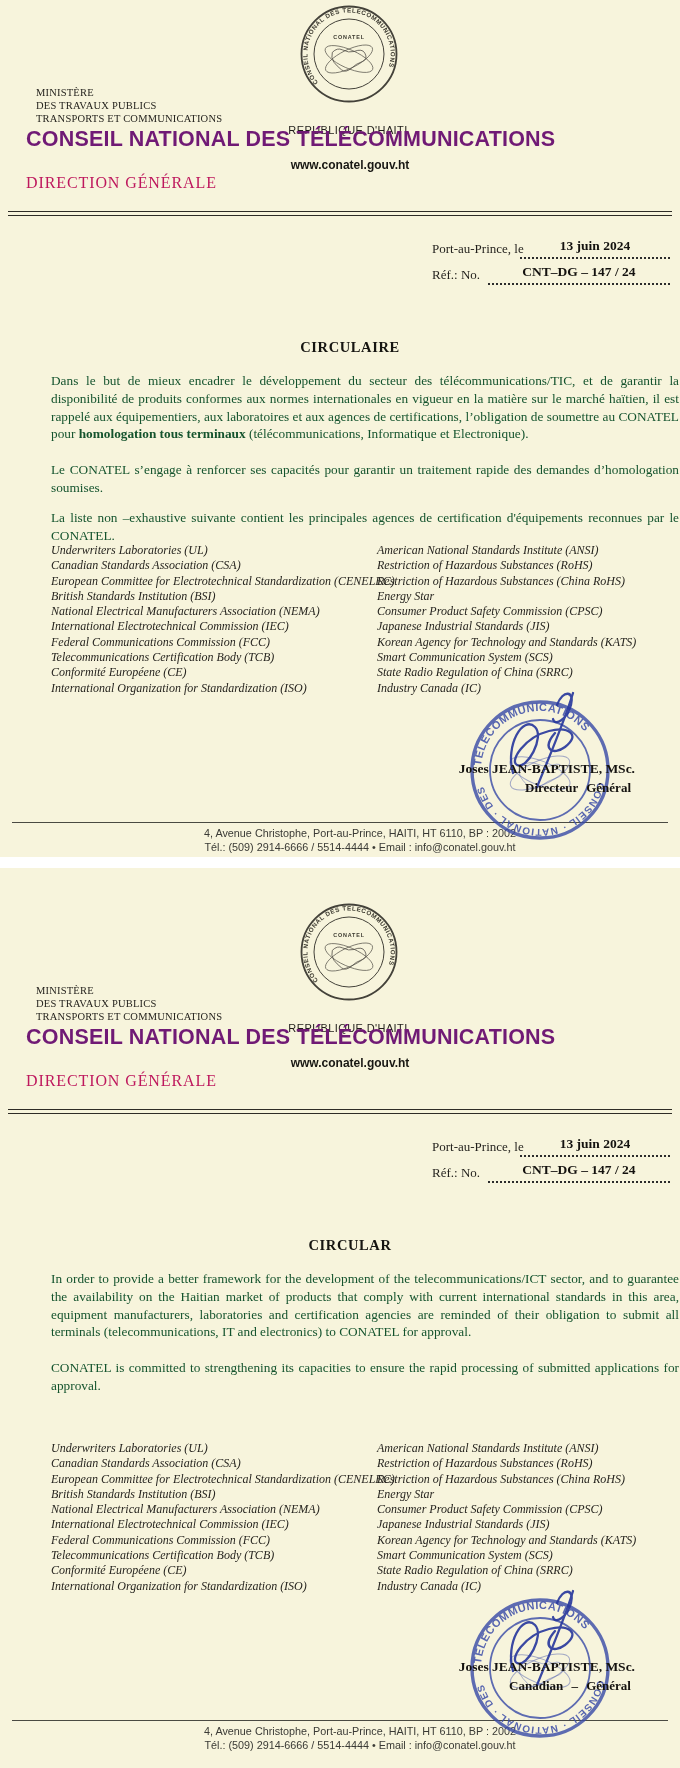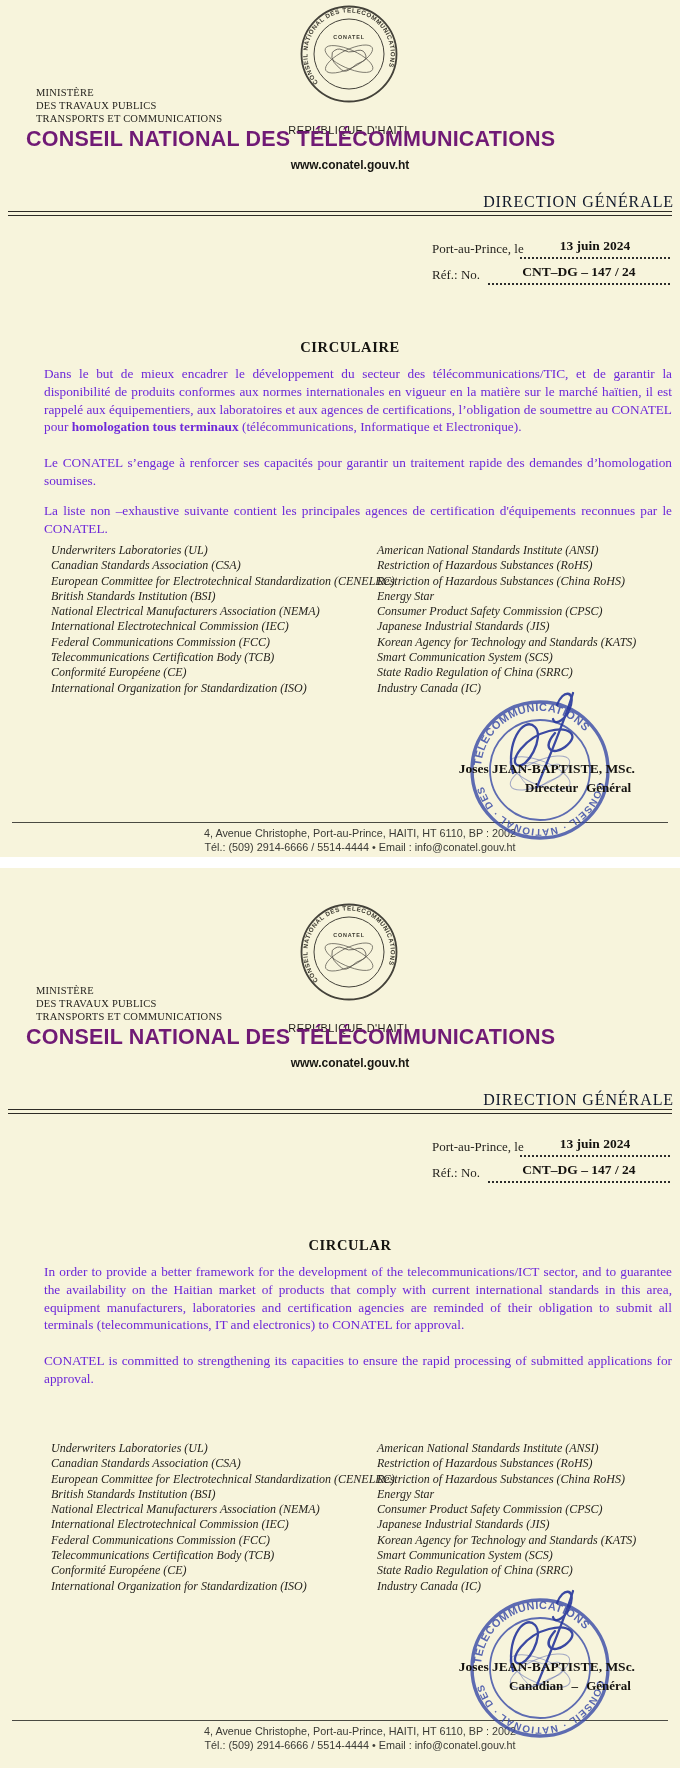--- a/index.html
+++ b/index.html
@@ -9,30 +9,30 @@
   #page-en{height:900px;margin-top:11px;}
   .inner{position:absolute;left:0;top:0;width:680px;height:100%;}
   #page-en .inner{top:30px;}
   .inner > *{position:absolute;}
 
   .ministry{left:36px;top:86px;font:10.5px/13px "Liberation Serif",serif;letter-spacing:.2px;color:#26241f;}
   .seal-svg{left:295px;top:4px;width:108px;height:100px;}
   .republic{left:198px;top:124px;width:300px;text-align:center;font:11px "Liberation Sans",sans-serif;letter-spacing:.4px;color:#1f1d19;}
   .council{left:26px;top:127px;width:648px;text-align:left;font:bold 21.5px "Liberation Sans",sans-serif;letter-spacing:.2px;color:#701a75;}
   .website{left:26px;top:158px;width:648px;text-align:center;font:bold 12px "Liberation Sans",sans-serif;color:#181713;}
-  .direction{left:26px;top:193px;width:648px;text-align:right;font:16px "Liberation Serif",serif;letter-spacing:.9px;color:#0f172a;}
+  .direction{left:26px;top:174px;width:648px;text-align:left;font:16px "Liberation Serif",serif;letter-spacing:.9px;color:#be185d;}
   .dblrule{left:8px;top:211px;width:664px;height:3px;border-top:1.6px solid #2e2c26;border-bottom:1.2px solid #2e2c26;}
 
   .place-label{left:432px;top:241px;font:13px "Liberation Serif",serif;color:#211f1b;}
   .date-value{left:520px;top:238px;width:150px;text-align:center;font:bold 13.5px "Liberation Serif",serif;color:#14120f;border-bottom:2px dotted #2b2b2b;padding-bottom:3px;}
   .ref-label{left:432px;top:267px;font:13px "Liberation Serif",serif;color:#211f1b;}
   .ref-value{left:488px;top:264px;width:182px;text-align:center;font:bold 13.5px "Liberation Serif",serif;color:#14120f;border-bottom:2px dotted #2b2b2b;padding-bottom:3px;}
 
   .heading{left:26px;top:339px;width:648px;text-align:center;font:bold 14.5px "Liberation Serif",serif;letter-spacing:.6px;color:#161511;}
-  .para{left:36px;width:628px;margin:8px;text-align:justify;font:13.3px/17.8px "Liberation Serif",serif;color:#6d28d9;}
+  .para{left:36px;width:628px;margin:15px;text-align:justify;font:13.3px/17.8px "Liberation Serif",serif;color:#14532d;}
   .p1{top:357px;}.p2{top:446px;}.p3{top:494px;}
   .para b{font-weight:bold;}
 
   .cols{left:43px;top:543px;width:630px;height:155px;}
   .col{position:absolute;top:0;font:italic 12px/15.3px "Liberation Serif",serif;color:#26241f;}
   .col-left{left:8px;}
   .col-right{left:334px;}
   .agency{white-space:nowrap;}
 
   .stamp-svg{left:465px;top:675px;width:150px;height:170px;z-index:3;}

